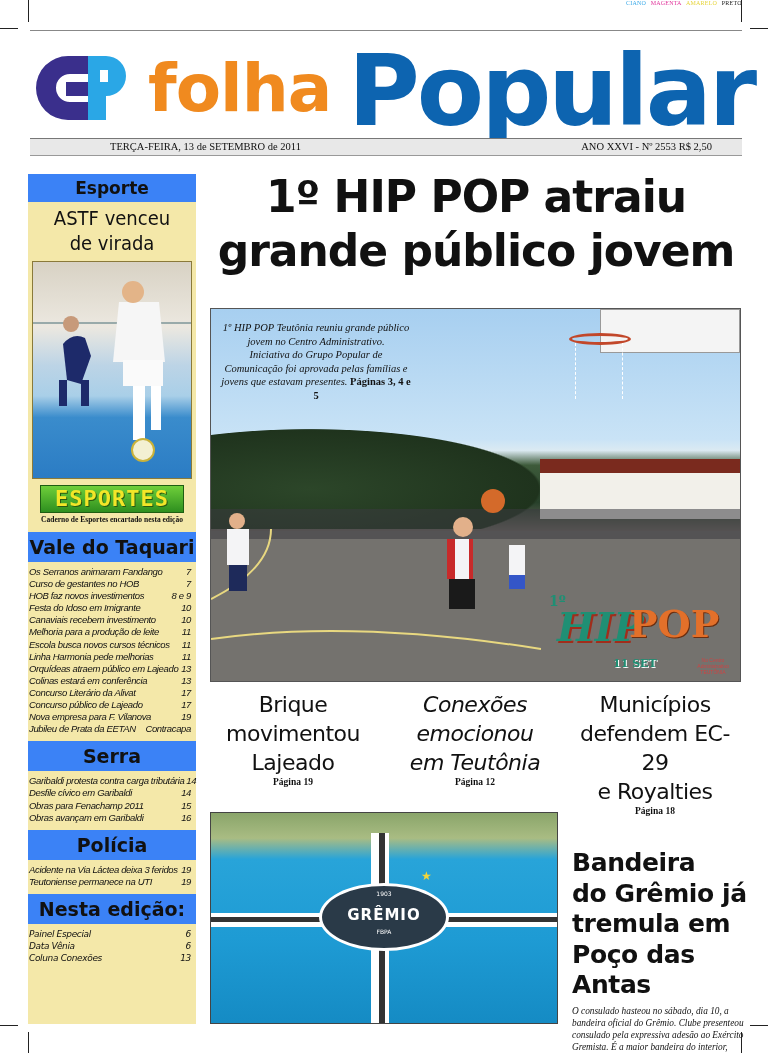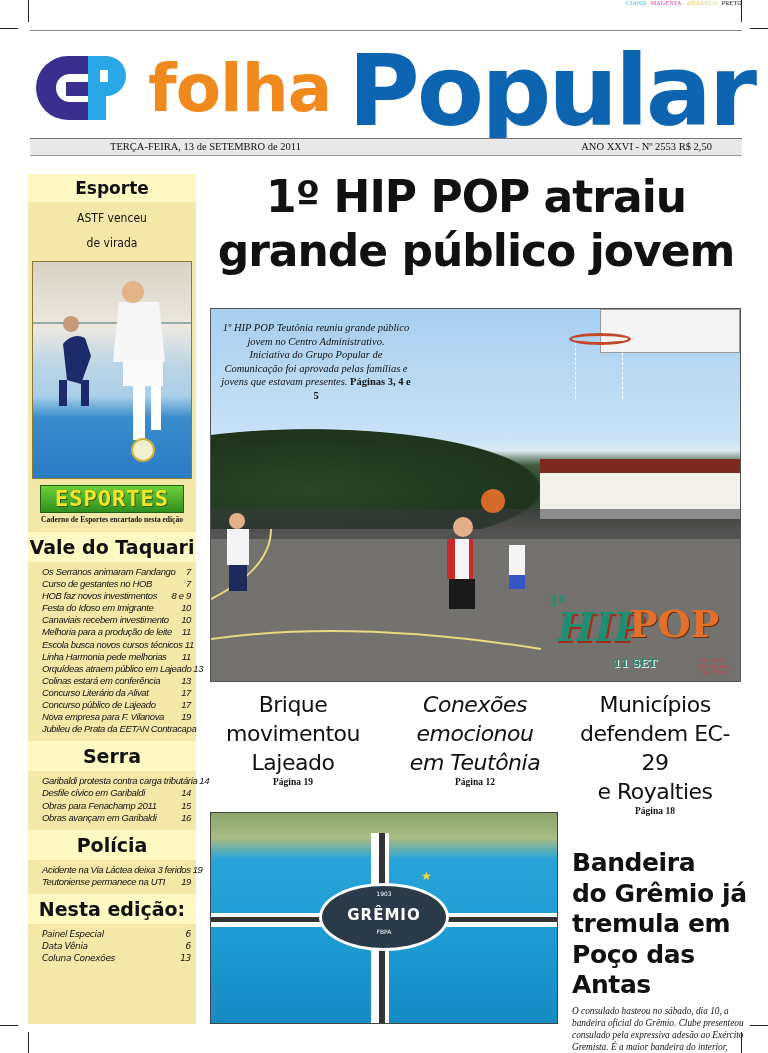--- a/index.html
+++ b/index.html
@@ -20,32 +20,32 @@
   .gp-logo { position: absolute; left: 6px; top: 26px; width: 96px; height: 64px; }
   .folha { position: absolute; left: 118px; top: 14px; font-family: "DejaVu Sans", sans-serif; font-weight: bold; font-size: 66px; color: #f08a1f; letter-spacing: -1px; line-height: 90px; }
   .popular { position: absolute; left: 318px; top: -4px; font-family: "DejaVu Sans", sans-serif; font-weight: bold; font-size: 98px; color: #0d64b0; letter-spacing: -3px; line-height: 130px; }
 
   .dateline { position: absolute; left: 30px; top: 138px; width: 712px; height: 18px; background: #e8e8e8; border-top: 1px solid #777; border-bottom: 1px solid #999; font-family: "Liberation Serif", serif; font-size: 10.5px; }
   .dateline .left { position: absolute; left: 80px; top: 2px; }
   .dateline .right { position: absolute; right: 30px; top: 2px; }
 
   
   .sidebar { position: absolute; left: 28px; top: 174px; width: 168px; height: 850px; background: #f4e8a9; }
-  .sb-head { background: #fef9c3; text-align: center; font-family: "DejaVu Sans", sans-serif; font-weight: bold; color: #111; }
+  .sb-head { background: #3b82f6; text-align: center; font-family: "DejaVu Sans", sans-serif; font-weight: bold; color: #111; }
   .sb-head.esporte { font-size: 17px; height: 28px; line-height: 28px; }
-  .sb-title { text-align: center; font-size: 12px; line-height: 25px; padding-top: 4px; font-family: "DejaVu Sans Condensed", "DejaVu Sans", sans-serif; }
+  .sb-title { text-align: center; font-size: 20px; line-height: 25px; padding-top: 4px; font-family: "DejaVu Sans Condensed", "DejaVu Sans", sans-serif; }
   .sb-photo { margin: 5px 4px 0 4px; width: 160px; height: 218px; border: 1px solid #8a7a3a; position: relative; overflow: hidden;
     background: linear-gradient(180deg,#d8d2c4 0%,#ece8e0 30%,#bcd4e6 48%,#a9cfe8 62%,#3a8ccc 72%,#2b7cc4 100%); }
   .sb-caption { text-align: center; font-family: "Liberation Serif", serif; font-style: italic; font-weight: bold; font-size: 10.5px; line-height: 14px; margin-top: 6px; }
   .esportes-banner { margin: 6px auto 0 auto; width: 144px; height: 28px; background: linear-gradient(180deg,#6fcf3a,#2e8f1f); border: 1px solid #1e5e12;
     text-align: center; font-family: "DejaVu Sans Mono", monospace; font-weight: bold; font-size: 22px; line-height: 26px; color: #f3e628; letter-spacing: 1px; text-shadow: 1px 1px 0 #2a5a10; }
   .esportes-sub { text-align: center; font-family: "Liberation Serif", serif; font-weight: bold; font-size: 7.5px; margin-top: 2px; }
 
   .sb-head.big { font-size: 19px; height: 30px; line-height: 30px; margin-top: 8px; }
-  .sb-list { padding: 4px 5px 2px 14px; }
+  .sb-list { padding: 4px 5px 2px 1px; }
   .sb-row { display: flex; justify-content: space-between; font-family: "Liberation Sans Narrow", "Liberation Sans", sans-serif; font-style: italic; font-size: 9.5px; line-height: 12.1px; letter-spacing: -0.35px; white-space: nowrap; }
   .sb-row .pg { padding-left: 2px; }
 
   
   .headline { position: absolute; left: 208px; top: 170px; width: 536px; text-align: center; font-family: "DejaVu Sans", sans-serif; font-weight: bold; font-size: 44px; line-height: 54px; letter-spacing: -1px; }
 
   
   .hero { position: absolute; left: 210px; top: 308px; width: 531px; height: 374px; border: 1px solid #555; overflow: hidden;
     background: linear-gradient(180deg,#a7cff0 0%,#c9e3f6 35%,#dbeaf2 38%,#3d5a3a 42%,#27402a 52%,#78706a 60%,#888680 64%,#6f6c6a 100%); }
   .hero .trees { position: absolute; left: 0; top: 120px; width: 330px; height: 100px; background: radial-gradient(ellipse at 30% 60%, #2c4629 0%, #1f331d 70%, transparent 71%); }

